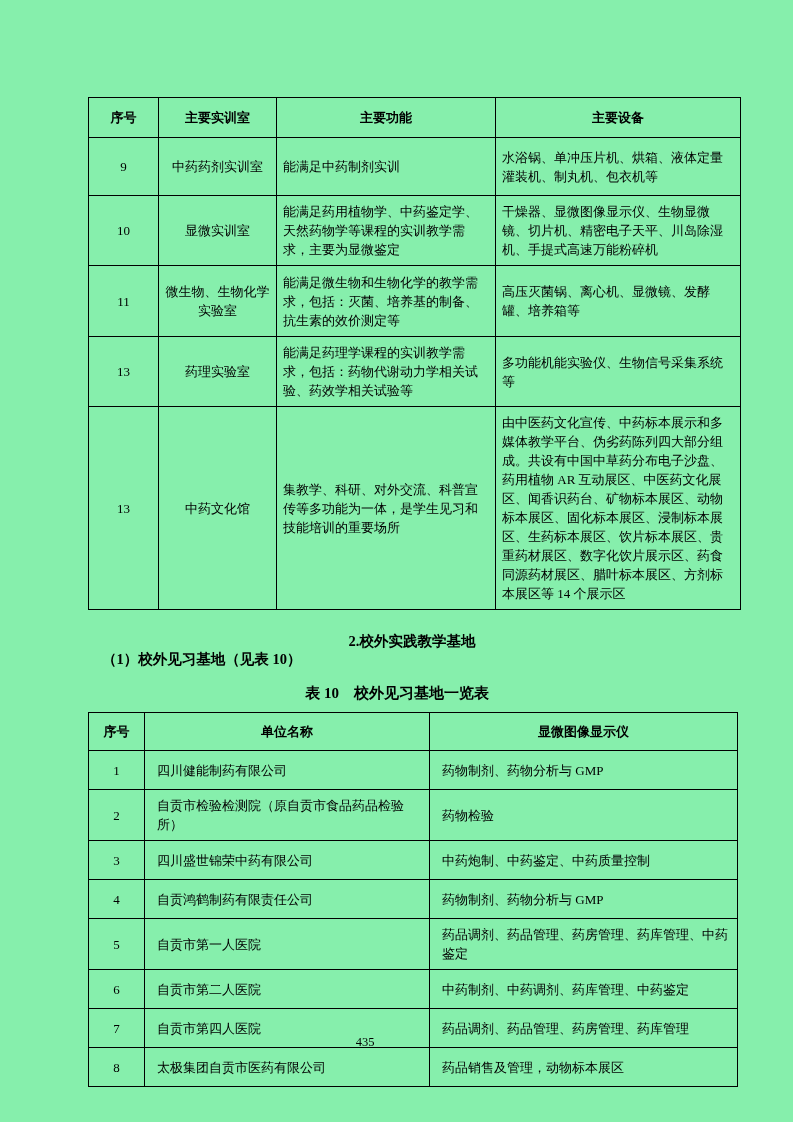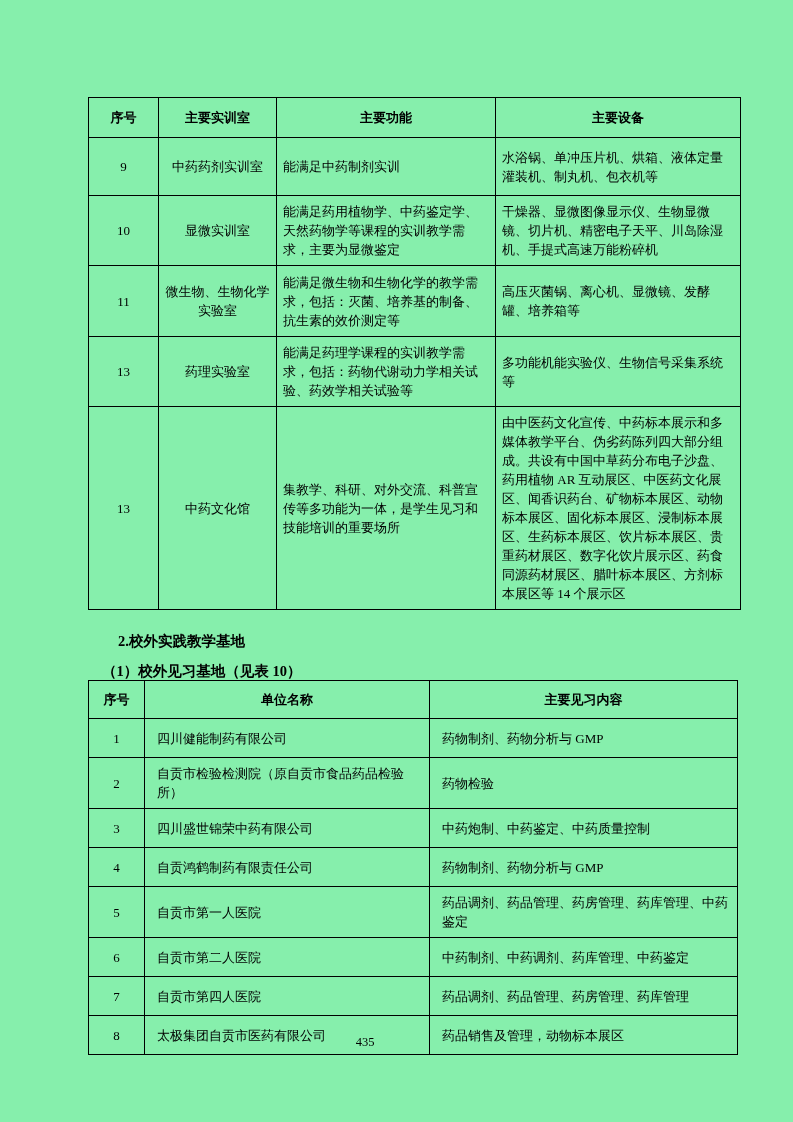--- a/index.html
+++ b/index.html
@@ -32,21 +32,22 @@
   .t1 .r10 { height:68px; }
   .t1 .r11 { height:71px; }
   .t1 .r12 { height:68px; }
   .t1 .r13 { height:166px; }
   .t1 td.num, .t1 td.room { text-align:center; }
   .t1 td.func, .t1 td.equip { text-align:left; }
 
   
   .sec-heading {
     font-weight:bold; font-size:14.5px; line-height:18px;
-    margin:22px 0 12px 30px;
+    margin:22px 0 0 30px;
+    text-align:center;
   }
   .sub-heading {
     font-weight:bold; font-size:14.5px; line-height:18px;
     margin:0 0 0 14px;
   }
   .table-title {
     font-weight:bold; font-size:15px; line-height:18px;
     text-align:center; margin:16px 0 10px 0;
   }
 
@@ -108,27 +109,28 @@
           <td class="num">13</td>
           <td class="room">中药文化馆</td>
           <td class="func">集教学、科研、对外交流、科普宣传等多功能为一体，是学生见习和技能培训的重要场所</td>
           <td class="equip">由中医药文化宣传、中药标本展示和多媒体教学平台、伪劣药陈列四大部分组成。共设有中国中草药分布电子沙盘、药用植物 AR 互动展区、中医药文化展区、闻香识药台、矿物标本展区、动物标本展区、固化标本展区、浸制标本展区、生药标本展区、饮片标本展区、贵重药材展区、数字化饮片展示区、药食同源药材展区、腊叶标本展区、方剂标本展区等 14 个展示区</td>
         </tr>
       </tbody>
     </table>
 
     <div class="sec-heading">2.校外实践教学基地</div>
     <div class="sub-heading">（1）校外见习基地（见表 10）</div>
+    <div class="table-title">表 10　校外见习基地一览表</div>
 
     <table class="t2">
       <thead>
         <tr>
           <th class="col-no">序号</th>
           <th class="col-name">单位名称</th>
-          <th class="col-cont">主要见习内容</th>
+          <th class="col-cont">显微图像显示仪</th>
         </tr>
       </thead>
       <tbody>
         <tr>
           <td class="num">1</td>
           <td class="name">四川健能制药有限公司</td>
           <td class="cont">药物制剂、药物分析与 GMP</td>
         </tr>
         <tr>
           <td class="num">2</td>

